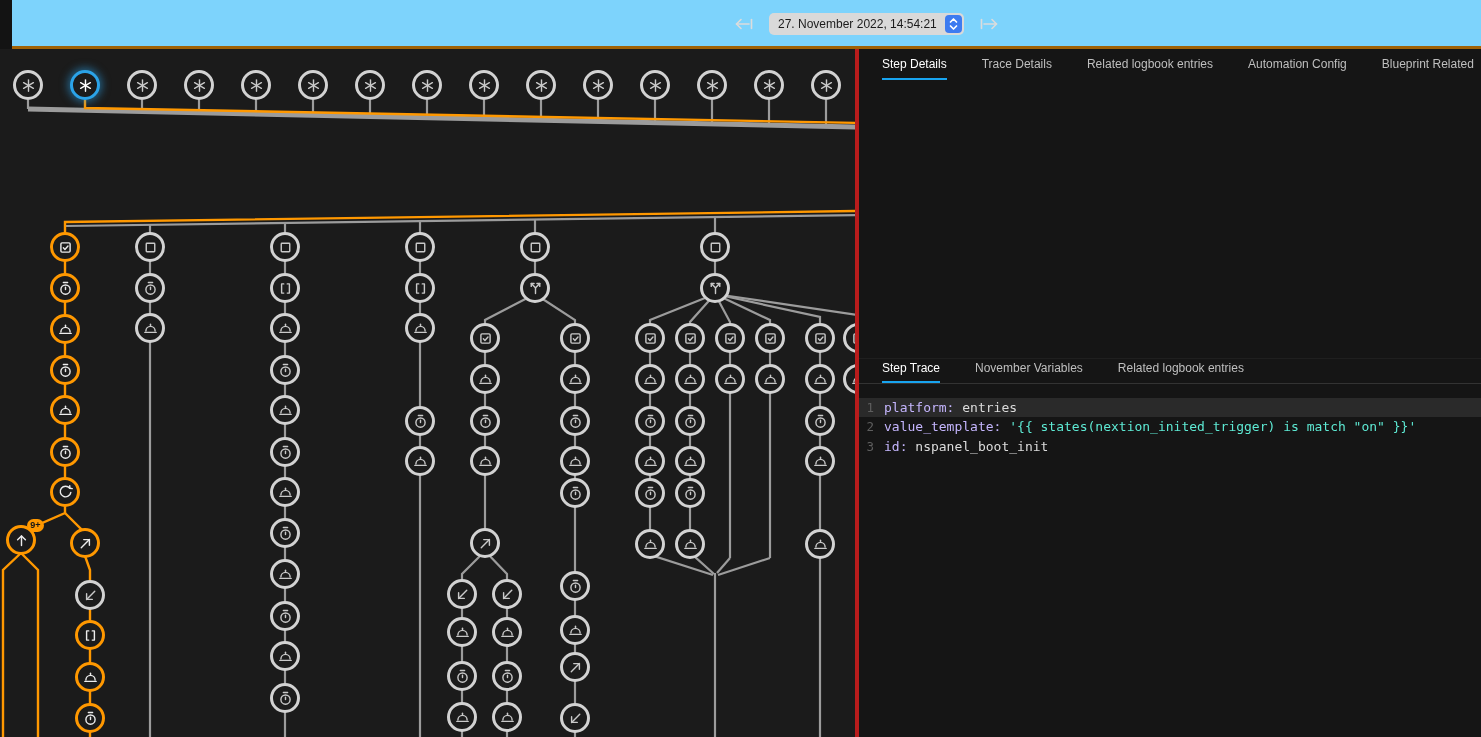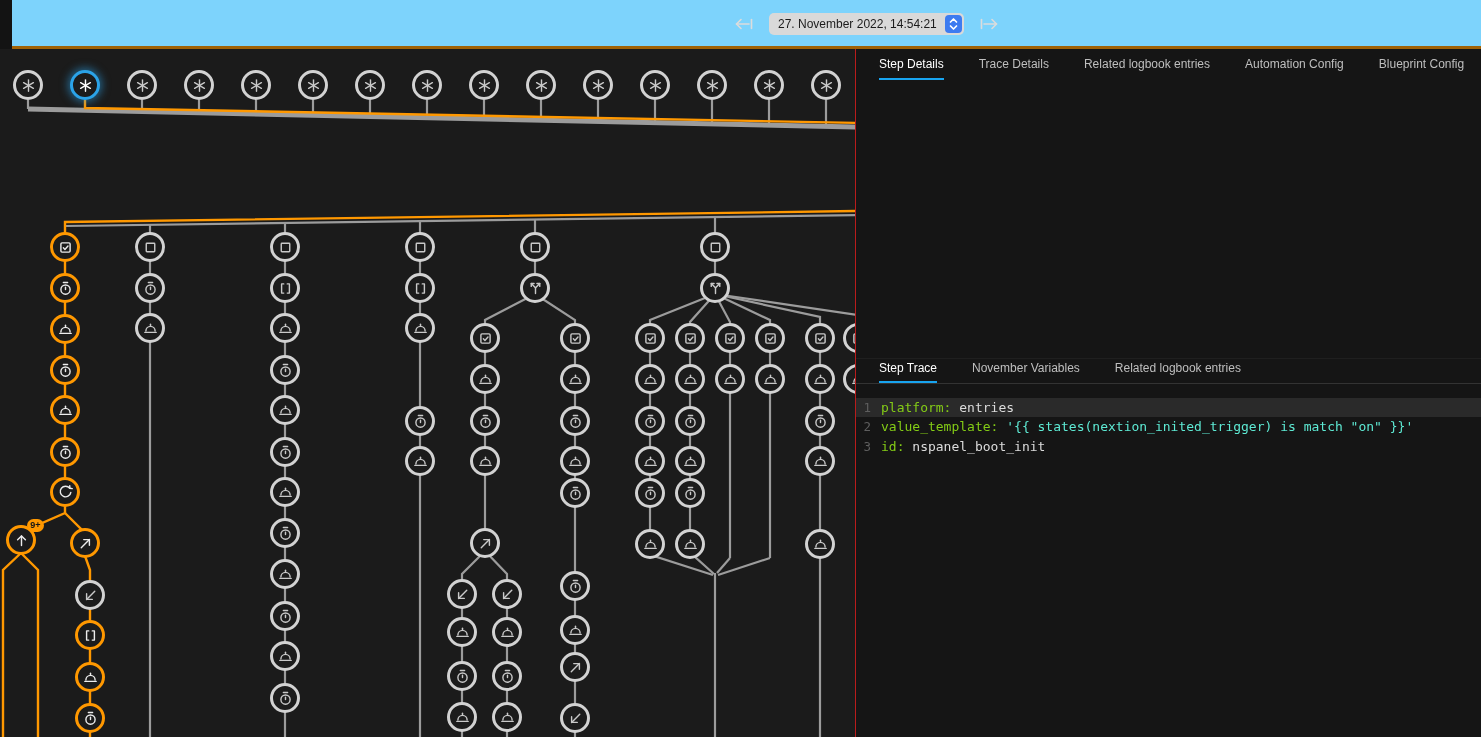--- a/index.html
+++ b/index.html
@@ -27,35 +27,35 @@
   .node svg{width:17px;height:17px;display:block}
   .node svg *{stroke:currentColor;fill:none;stroke-width:2;stroke-linecap:round;stroke-linejoin:round}
   .node.active{border-color:#ff9800;color:#ececec}
   .node.selected{border-color:#2ba3e8;color:#ffffff;box-shadow:0 0 8px 2px rgba(43,163,232,.55)}
   .badge{position:absolute;top:-9px;right:-11px;min-width:13px;height:13px;padding:0 2px;
          background:#ff9800;color:#161616;font-size:9px;font-weight:bold;line-height:13px;
          border-radius:8px;text-align:center}
 
   
   .panel{position:absolute;left:855px;top:49px;width:626px;height:688px;background:#151515;
-         border-left:1px solid #b91c1c;box-sizing:border-box}
+         border-left:4px solid #b91c1c;box-sizing:border-box}
   .tabs{display:flex;gap:35px;padding-left:23px;height:31px;align-items:flex-end}
   .tab{font-size:12px;color:#bfbfbf;padding-bottom:9px;cursor:pointer;white-space:nowrap}
   .tab.active{color:#ffffff;border-bottom:2px solid #18a4ef;padding-bottom:7px}
   .executed{margin:21px 0 0 24px;font-size:14.5px;color:#ececec}
 
   .subpanel{position:absolute;left:0;top:309px;width:100%;border-top:1px solid #1f1f1f}
   .tabs2{border-bottom:1px solid #333;height:24px}
   .tabs2 .tab{padding-bottom:8px}
   .tabs2 .tab.active{padding-bottom:6px}
   .code{margin-top:14px;font-family:"DejaVu Sans Mono",monospace;font-size:13px}
   .code-line{display:flex;height:19.3px;align-items:center;white-space:pre}
   .code-line.hl{background:#2a2a2a}
   .ln{width:15px;text-align:right;color:#5e5e5e;margin-right:10px;font-size:12.5px;flex:none}
-  .tok.key{color:#84cc16}
+  .tok.key{color:#c4b5fd}
   .tok.plain{color:#dcdcdc}
   .tok.string{color:#5eead4}
 </style>
 </head>
 <body>
 
 <div class="topbar">
   <div class="run-nav">
     <svg class="arrow-btn" width="20" height="14" viewBox="0 0 20 14">
       <g stroke="#dcdcdc" stroke-width="1.6" fill="none" stroke-linecap="round" stroke-linejoin="round">
@@ -803,21 +803,21 @@
       </div>
     </div>
 </div>
 
 <div class="panel">
   <div class="tabs" id="tabs-main">
       <span class="tab active">Step Details</span>
       <span class="tab">Trace Details</span>
       <span class="tab">Related logbook entries</span>
       <span class="tab">Automation Config</span>
-      <span class="tab">Blueprint Config</span>
+      <span class="tab">Blueprint Related</span>
     </div>
 
   <div class="subpanel">
     <div class="tabs tabs2" id="tabs-config">
         <span class="tab active">Step Trace</span>
         <span class="tab">November Variables</span>
         <span class="tab">Related logbook entries</span>
       </div>
     <div class="code" id="code">
         <div class="code-line hl"><span class="ln">1</span><span class="tok key">platform:</span><span class="tok plain"> entries</span></div>

